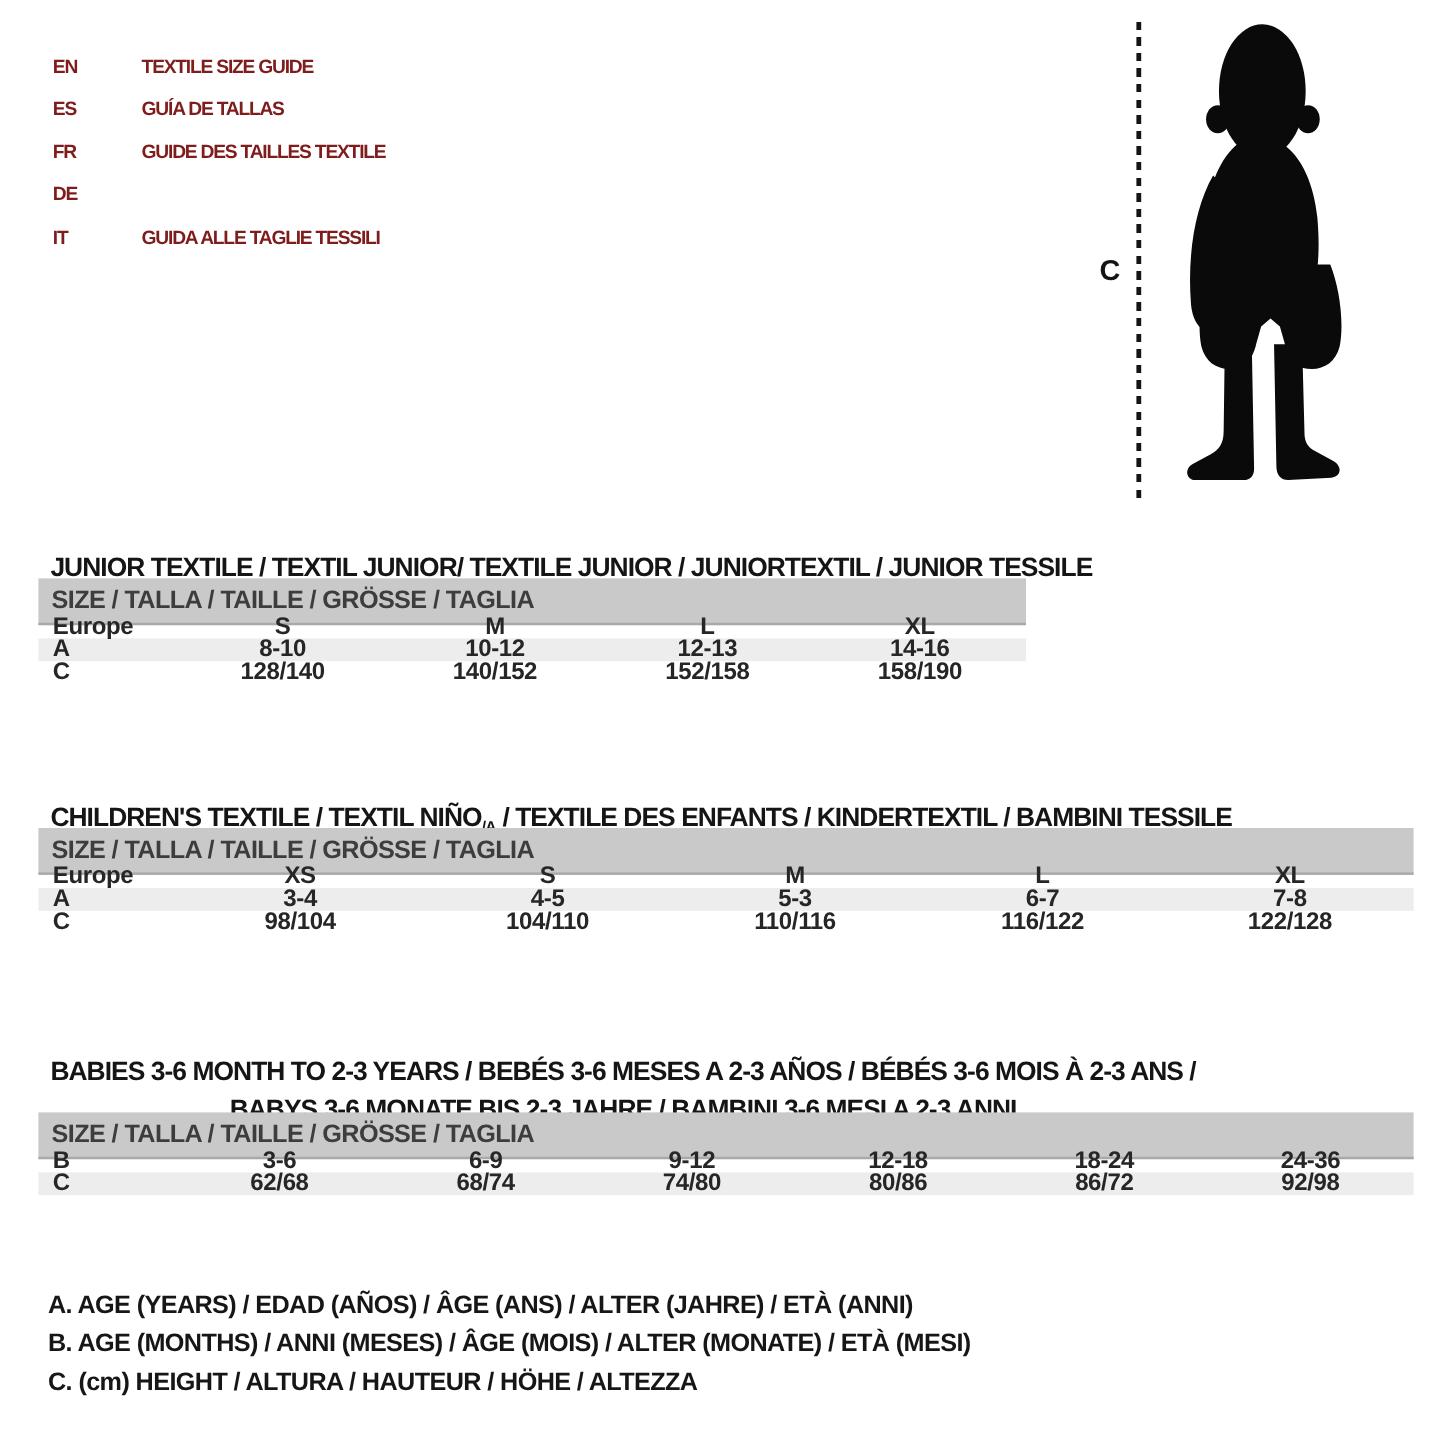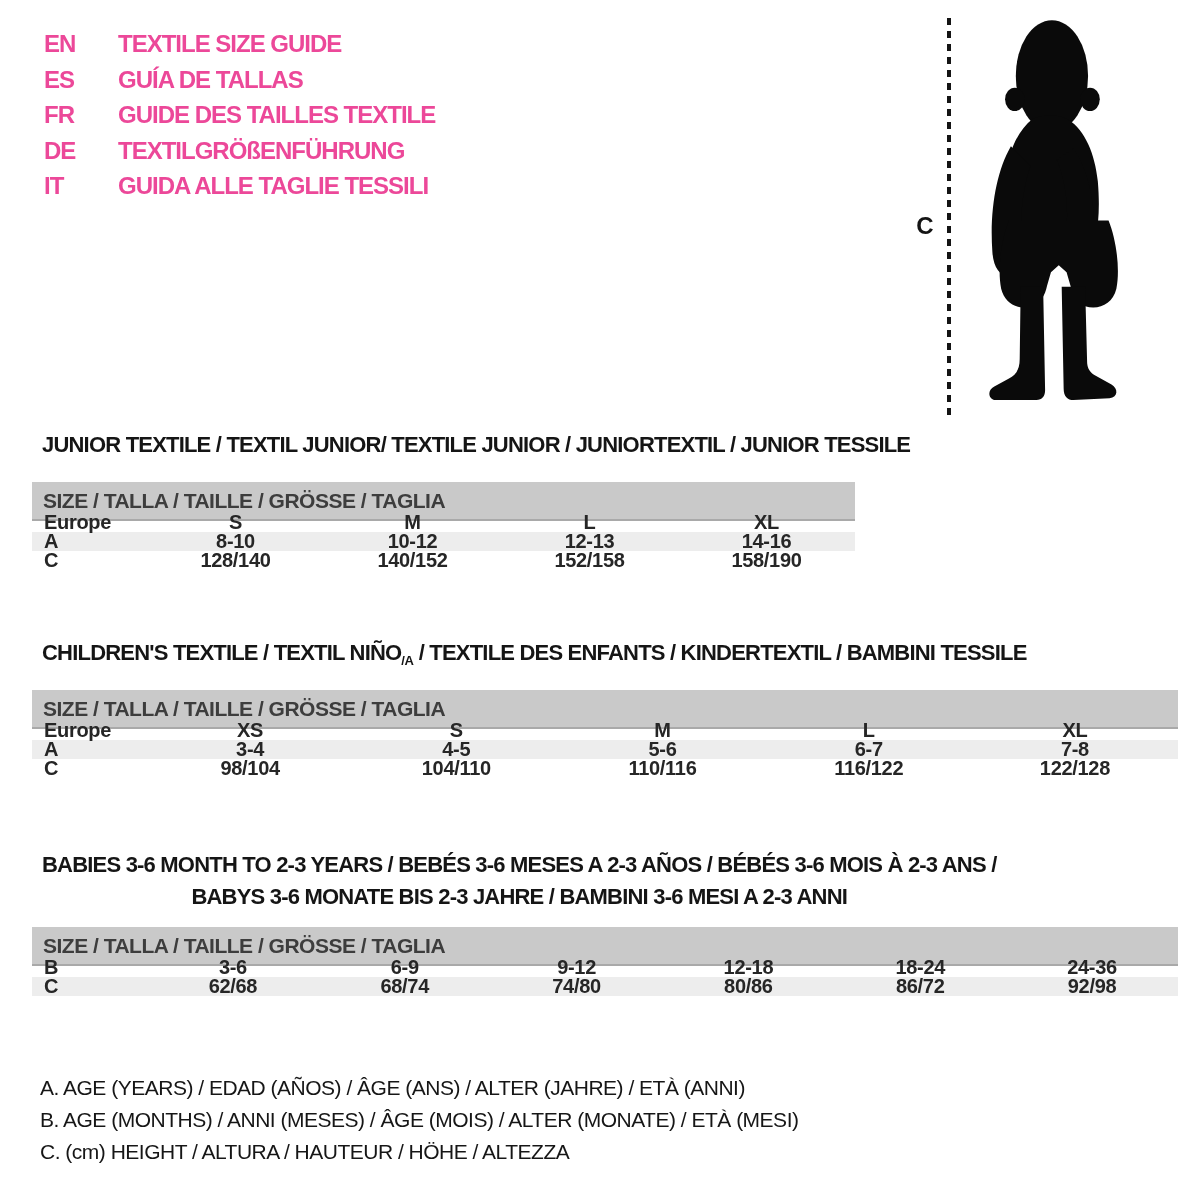--- a/index.html
+++ b/index.html
@@ -1,56 +1,56 @@
 <!DOCTYPE html>
 <html><head>
 <meta charset="utf-8">
 <style>
   html,body{margin:0;padding:0;background:#fff;}
   .page{position:relative;width:1200px;height:1200px;background:#fff;overflow:hidden;
         font-family:"Liberation Sans",sans-serif;color:#1a1a1a;}
 
   
   .lang-block{position:absolute;left:44px;top:30px;}
-  .lang-row{display:flex;height:35.5px;align-items:flex-start;font-weight:bold;
-            font-size:24px;letter-spacing:-1px;color:#ec4899;}
+  .lang-row{display:flex;height:35.5px;align-items:flex-end;font-weight:bold;
+            font-size:16px;letter-spacing:-1px;color:#7f1d1d;}
   .lang-code{width:74px;flex:0 0 74px;}
   .lang-title{white-space:nowrap;}
 
   
   .fig-c{position:absolute;left:910px;top:212px;width:30px;text-align:center;
          font-size:24px;font-weight:bold;color:#141414;}
   .fig-dash{position:absolute;left:947px;top:18px;width:4px;height:398px;
             background:repeating-linear-gradient(to bottom,#141414 0 7px,transparent 7px 13px);}
   .baby-svg{position:absolute;left:966px;top:16px;}
 
   
   .sec-title{position:absolute;left:42px;font-size:22px;font-weight:bold;
-             letter-spacing:-0.8px;color:#151515;white-space:nowrap;}
+             letter-spacing:-0.8px;color:#151515;white-space:nowrap;margin-top:28px;}
   .sec-title .sub{font-size:13px;vertical-align:-5px;letter-spacing:-0.5px;}
   .s3-title{line-height:32px;text-align:center;}
   .bar{position:absolute;left:32px;height:39px;background:var(--bar-bg,#c9c9c9);
        border-bottom:2px solid var(--bar-edge,#a9a9a9);box-sizing:border-box;
        display:flex;align-items:center;padding-left:11px;
        font-size:21px;font-weight:bold;color:var(--bar-text,#3d3d3d);letter-spacing:-0.5px;}
   .t1{width:823px;} .t2{width:1146px;}
   .tbl{position:absolute;left:32px;}
   .trow{display:flex;height:19px;align-items:center;font-size:20px;font-weight:600;
         color:#262626;letter-spacing:-0.3px;}
   .trow.alt{background:var(--row-alt,#ededed);}
   .tcell-label{width:115px;flex:0 0 115px;padding-left:12px;box-sizing:border-box;}
   .tcell{flex:1;text-align:center;}
 
   
   #sec1-title{top:432px;} #sec1-bar{top:482px;} #sec1-tbl{top:513px;width:823px;}
   #sec2-title{top:640px;} #sec2-bar{top:690px;} #sec2-tbl{top:721px;width:1146px;}
   #sec3-title{top:849px;} #sec3-bar{top:927px;} #sec3-tbl{top:958px;width:1146px;}
 
   
-  .legend{position:absolute;left:40px;top:1072px;font-size:21px;font-weight:normal;
+  .legend{position:absolute;left:40px;top:1072px;font-size:21px;font-weight:bold;
           letter-spacing:-0.5px;color:#161616;}
   .legend-line{height:32px;line-height:32px;white-space:nowrap;}
 </style>
 </head>
 <body>
 
 <div class="page" style="--bar-bg: #c9c9c9; --bar-edge: #a9a9a9; --row-alt: #ededed; --bar-text: #3d3d3d;">
 
   <div class="lang-block" id="lang-block">
       <div class="lang-row">
@@ -60,21 +60,20 @@
       <div class="lang-row">
         <span class="lang-code">ES</span>
         <span class="lang-title">GUÍA DE TALLAS</span>
       </div>
       <div class="lang-row">
         <span class="lang-code">FR</span>
         <span class="lang-title">GUIDE DES TAILLES TEXTILE</span>
       </div>
       <div class="lang-row">
         <span class="lang-code">DE</span>
-        <span class="lang-title">TEXTILGRÖßENFÜHRUNG</span>
       </div>
       <div class="lang-row">
         <span class="lang-code">IT</span>
         <span class="lang-title">GUIDA ALLE TAGLIE TESSILI</span>
       </div>
     </div>
 
   <div class="fig-c">C</div>
   <div class="fig-dash"></div>
   <svg class="baby-svg" width="166" height="403" viewBox="0 0 170 410" fill="#0a0a0a">
@@ -129,21 +128,21 @@
         <span class="tcell">XS</span>
         <span class="tcell">S</span>
         <span class="tcell">M</span>
         <span class="tcell">L</span>
         <span class="tcell">XL</span>
       </div>
       <div class="trow alt">
         <span class="tcell-label">A</span>
         <span class="tcell">3-4</span>
         <span class="tcell">4-5</span>
-        <span class="tcell">5-6</span>
+        <span class="tcell">5-3</span>
         <span class="tcell">6-7</span>
         <span class="tcell">7-8</span>
       </div>
       <div class="trow">
         <span class="tcell-label">C</span>
         <span class="tcell">98/104</span>
         <span class="tcell">104/110</span>
         <span class="tcell">110/116</span>
         <span class="tcell">116/122</span>
         <span class="tcell">122/128</span>

